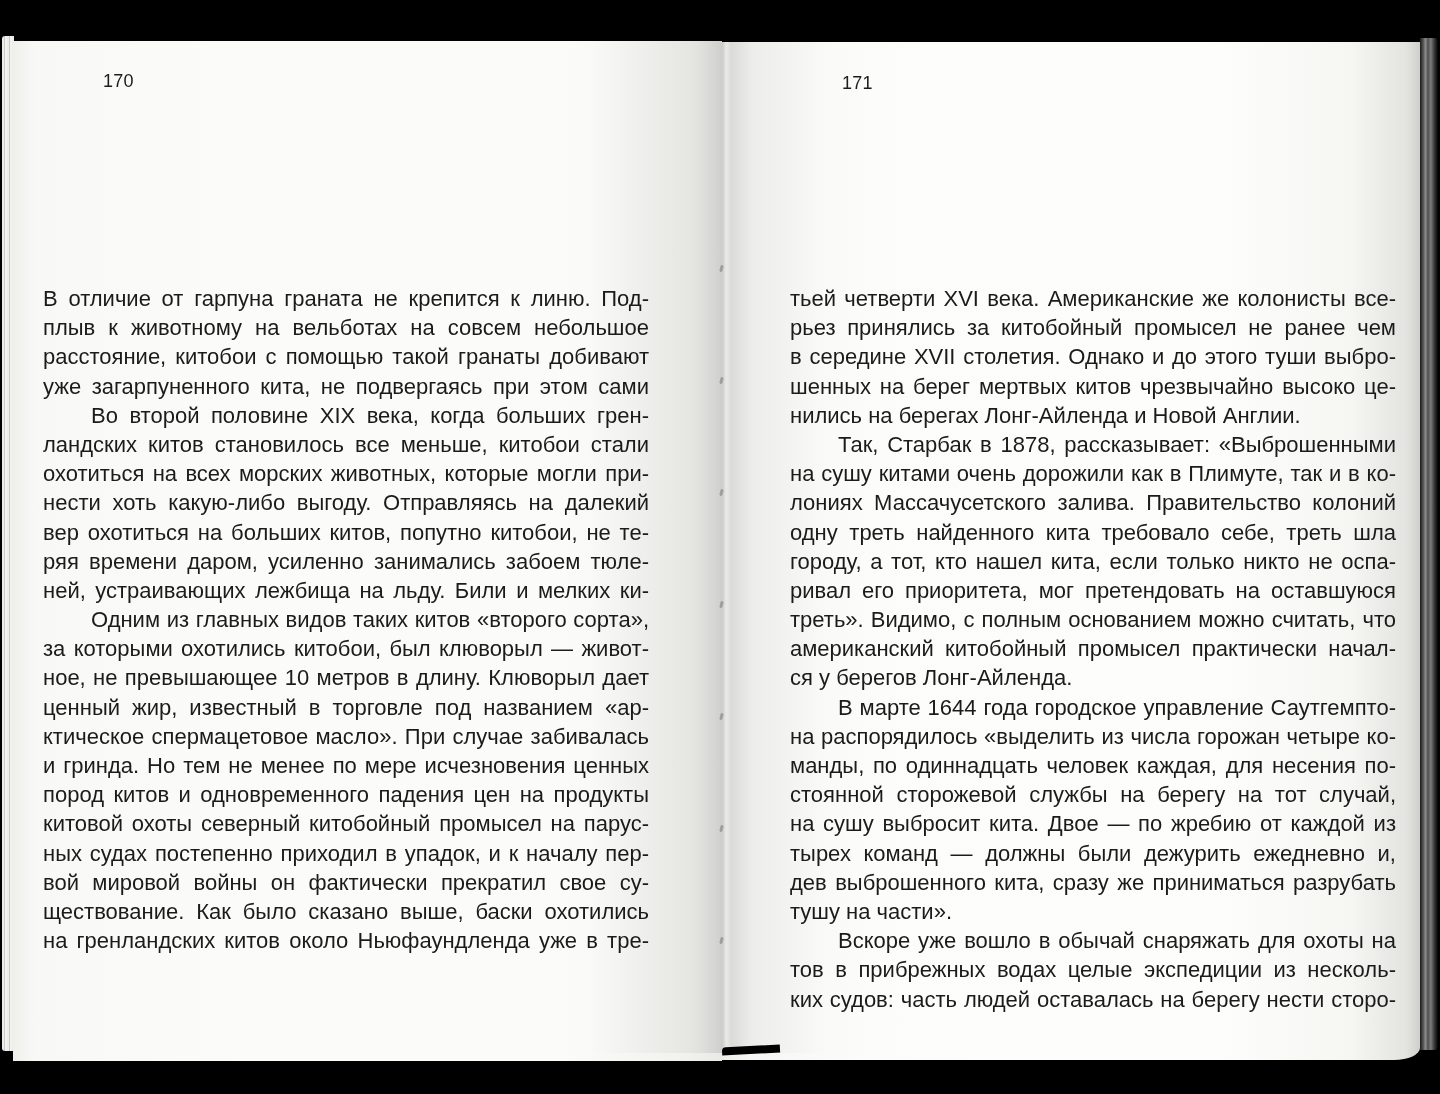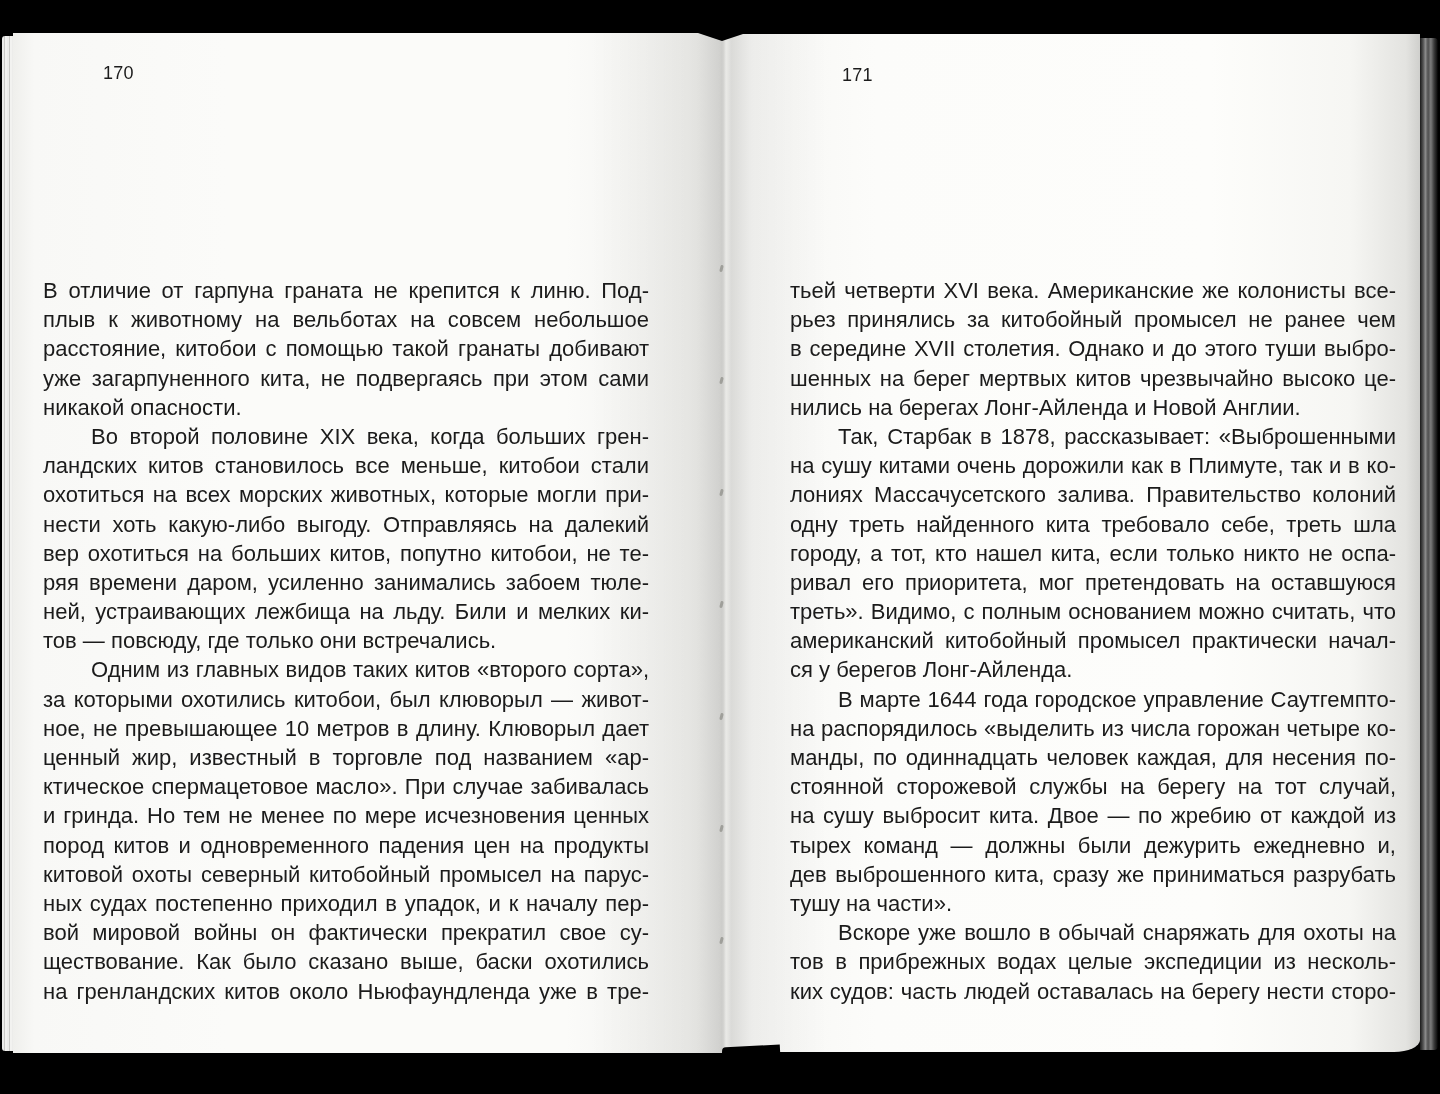--- a/index.html
+++ b/index.html
@@ -13,21 +13,21 @@
   .stage{position:absolute;left:0;top:0;width:1440px;height:1094px;background:#000;}
 
   
   .stack-left{
     position:absolute;left:2px;top:36px;width:12px;height:1015px;
     background:repeating-linear-gradient(90deg,#ececea 0 2px,#c9c9c6 2px 3px,#f2f2f0 3px 5px);
     border-radius:3px 0 0 3px;
   }
 
   
-  .page{position:absolute;color:#1b1b1b;}
+  .page{position:absolute;color:#1b1b1b;margin-top:8px;}
   .page.left{
     left:13px;top:33px;width:709px;height:1020px;
     background:linear-gradient(90deg,#efefec 0,#f8f8f6 3%,#fbfbf9 30%,#fbfbf9 78%,#f1f1ee 95%,#e9e9e6 100%);
   }
   .page.right{
     left:722px;top:34px;width:698px;height:1018px;
     background:linear-gradient(90deg,#ededea 0,#f6f6f4 4%,#fcfcfa 22%,#fdfdfb 70%,#f6f6f3 90%,#e3e3e0 98%,#cfcfcc 100%);
     border-bottom-right-radius:26px 12px;
   }
 
@@ -81,31 +81,29 @@
   <div class="stack-left"></div>
 
   <div class="page left">
     <div class="pagenum">170</div>
     <div class="body">
         <div class="paragraph">
           <div class="bline just">В отличие от гарпуна граната не крепится к линю. Под-</div>
           <div class="bline just">плыв к животному на вельботах на совсем небольшое</div>
           <div class="bline just">расстояние, китобои с помощью такой гранаты добивают</div>
           <div class="bline just">уже загарпуненного кита, не подвергаясь при этом сами</div>
-          <div class="bline">никакой опасности.</div>
         </div>
         <div class="paragraph">
           <div class="bline just indent">Во второй половине XIX века, когда больших грен-</div>
           <div class="bline just">ландских китов становилось все меньше, китобои стали</div>
           <div class="bline just">охотиться на всех морских животных, которые могли при-</div>
           <div class="bline just">нести хоть какую-либо выгоду. Отправляясь на далекий се-</div>
           <div class="bline just">вер охотиться на больших китов, попутно китобои, не те-</div>
           <div class="bline just">ряя времени даром, усиленно занимались забоем тюле-</div>
           <div class="bline just">ней, устраивающих лежбища на льду. Били и мелких ки-</div>
-          <div class="bline">тов — повсюду, где только они встречались.</div>
         </div>
         <div class="paragraph">
           <div class="bline just indent">Одним из главных видов таких китов «второго сорта»,</div>
           <div class="bline just">за которыми охотились китобои, был клюворыл — живот-</div>
           <div class="bline just">ное, не превышающее 10 метров в длину. Клюворыл дает</div>
           <div class="bline just">ценный жир, известный в торговле под названием «ар-</div>
           <div class="bline just">ктическое спермацетовое масло».  При случае забивалась</div>
           <div class="bline just">и гринда. Но тем не менее по мере исчезновения ценных</div>
           <div class="bline just">пород китов и одновременного падения цен на продукты</div>
           <div class="bline just">китовой охоты северный китобойный промысел на парус-</div>

